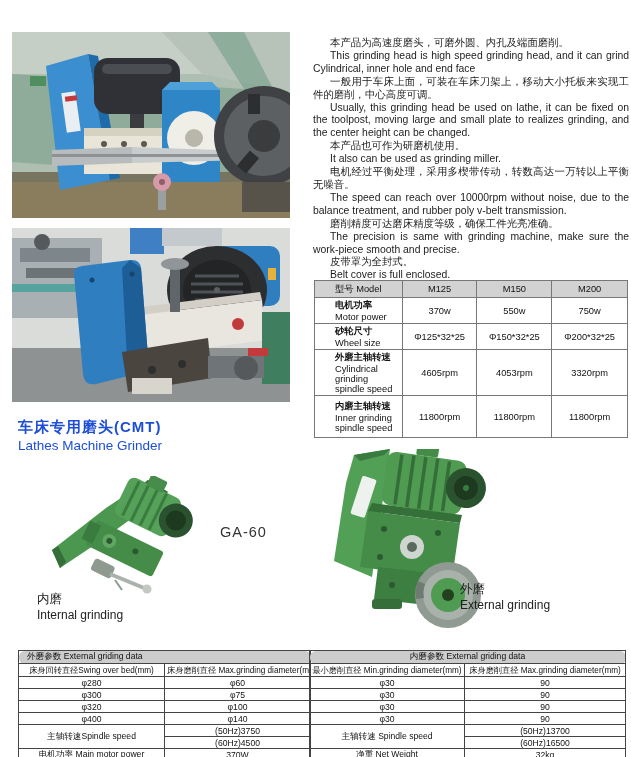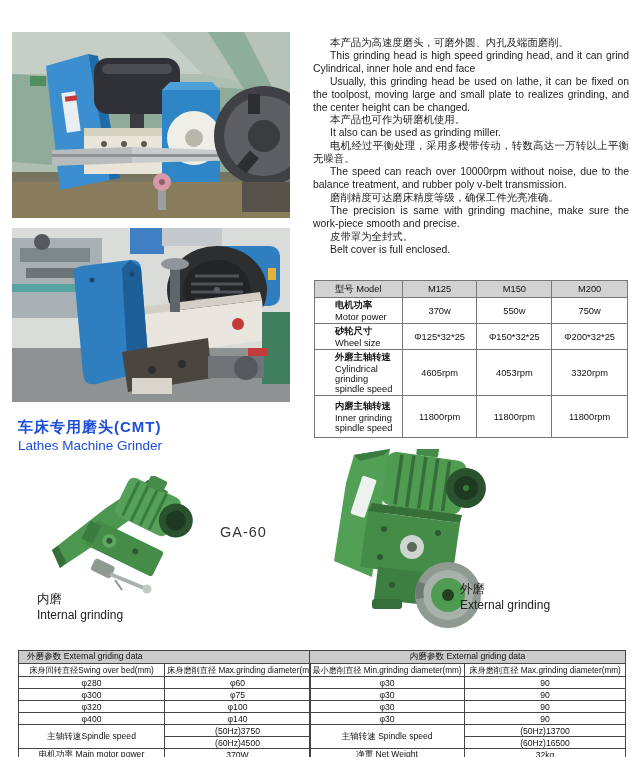--- a/index.html
+++ b/index.html
@@ -42,21 +42,21 @@
 
   .illus { position:absolute; }
   #illus-internal { left:52px; top:476px; }
   #illus-external { left:320px; top:449px; }
 
   
   .bt { position:absolute; top:650px; border-collapse:collapse; font-size:8.6px; color:#111; table-layout:fixed; }
   #bt-left  { left:18px;  width:292px; }
   #bt-right { left:309px; width:316px; }
   .bt td { border:1px solid #444; text-align:center; vertical-align:middle; padding:0 2px; height:12px; overflow:hidden; white-space:nowrap; }
-  .bt .title { background:#cccccc; height:13px; }
+  .bt .title { background:#cccccc; height:13px;border-radius:6px; }
   #bt-left .title { text-align:left; padding-left:8px; }
   .bt .hdr { height:13px; font-size:8.2px; }
 </style>
 </head>
 <body>
 
 <div class="page">
 
   <div class="photo" id="photo1">
     <svg width="278" height="186" viewBox="0 0 278 186">
@@ -157,20 +157,21 @@
       <circle cx="140" cy="142" r="4" fill="#2e2e2e"></circle>
       <circle cx="170" cy="136" r="4" fill="#2e2e2e"></circle>
       <rect x="196" y="128" width="56" height="22" fill="#6f7478"></rect>
       <circle cx="234" cy="140" r="12" fill="#55595c"></circle>
     </svg>
   </div>
 
   <div class="desc">
     <p>本产品为高速度磨头，可磨外圆、内孔及端面磨削。</p>
     <p>This grinding head is high speed grinding head, and it can grind Cylindrical, inner hole and end face</p>
+    <p>一般用于车床上面，可装在车床刀架上，移动大小托板来实现工件的磨削，中心高度可调。</p>
     <p>Usually, this grinding head be used on lathe, it can be fixed on the toolpost, moving large and small plate to realizes grinding, and the center height can be changed.</p>
     <p>本产品也可作为研磨机使用。</p>
     <p>It also can be used as grinding miller.</p>
     <p>电机经过平衡处理，采用多楔带传动，转数高达一万转以上平衡无噪音。</p>
     <p>The speed can reach over 10000rpm without noise, due to the balance treatment, and rubber poly v-belt transmission.</p>
     <p>磨削精度可达磨床精度等级，确保工件光亮准确。</p>
     <p>The precision is same with grinding machine, make sure the work-piece smooth and precise.</p>
     <p>皮带罩为全封式。</p>
     <p>Belt cover is full enclosed.</p>
   </div>

